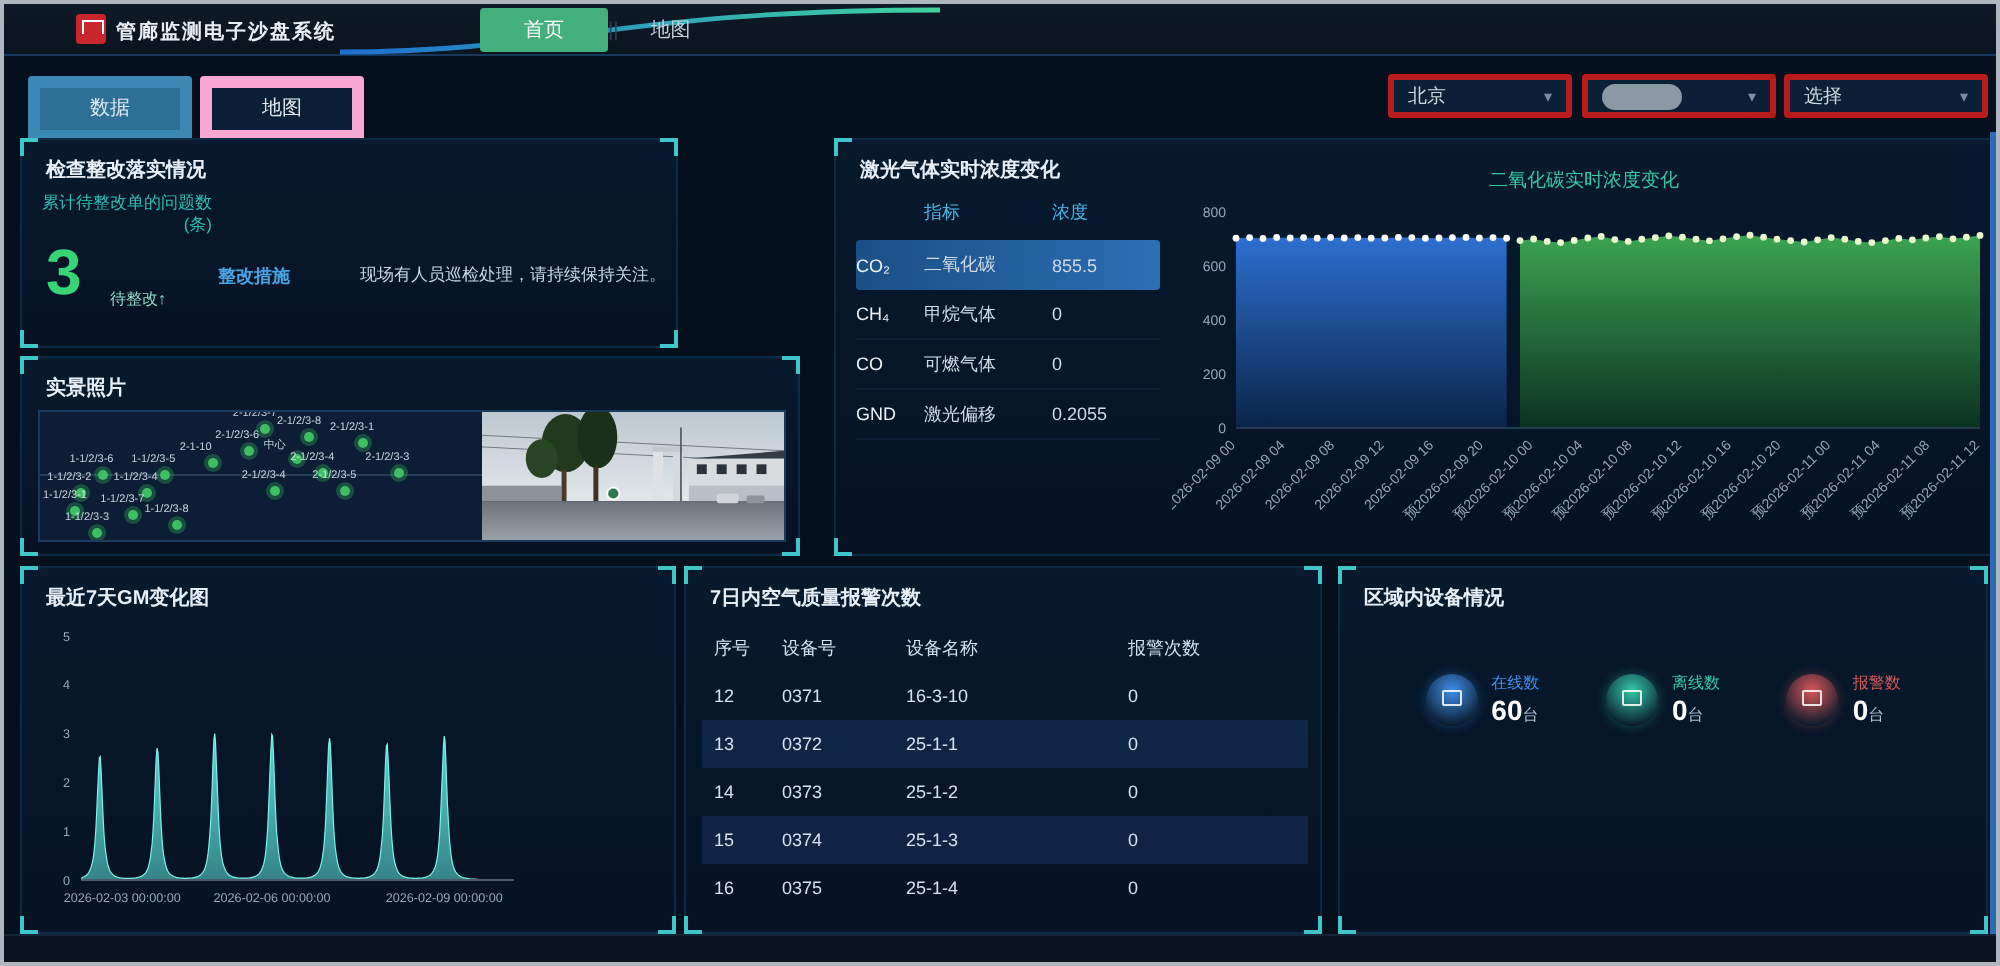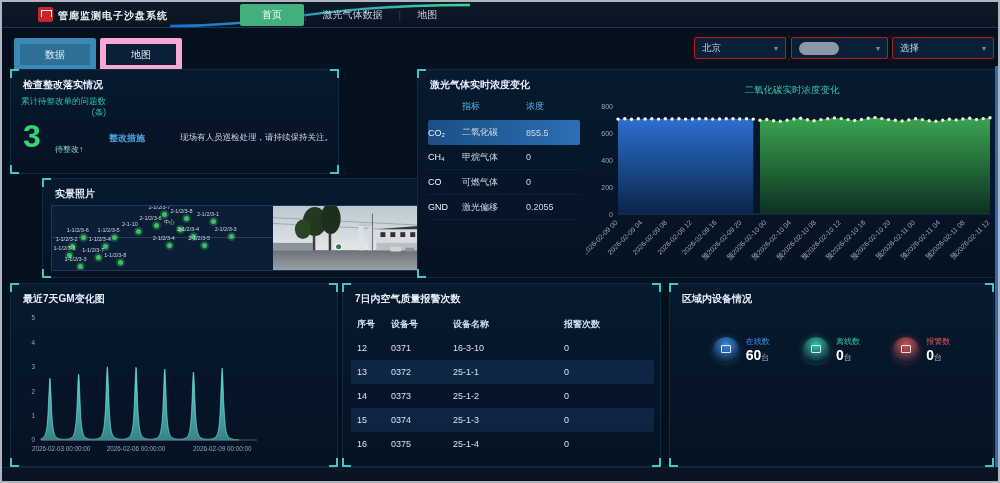--- a/index.html
+++ b/index.html
@@ -22,21 +22,21 @@
   .tab { color:#c3cfdc; font-size:10px; padding:4px 16px; cursor:pointer; }
   .tab.active { background:#43b07c; color:#fff; border-radius:2px; padding:4px 22px; }
   .tab-sep { color:#2c4258; font-size:10px; }
 
   
   .btn { position:absolute; top:36px; height:33px; width:82px; text-align:center;
          font-size:10px; line-height:21px; color:#dfe9f3; border-radius:2px;
          border:6px solid #f9a8d4; background:#0b2036; cursor:pointer; }
   .btn.active { background:#2e6f96; border-color:#3d89b5; }
   .select { position:absolute; top:35px; height:22px; background:#0b2036;
-            border:1px solid #b91c1c; border-radius:2px; display:flex;
+            border:3px solid #b91c1c; border-radius:2px; display:flex;
             align-items:center; justify-content:space-between; padding:0 7px;
             color:#cfdae6; font-size:9.5px; cursor:pointer; }
   .chev { color:#7b8ea2; font-size:8px; }
   .pill { width:40px; height:13px; border-radius:7px; background:#8b99a6; }
 
   
   .panel { position:absolute; background:linear-gradient(180deg,#071a2e,#051223);
            border:1px solid #0e2b46; }
   .c { position:absolute; width:9px; height:9px; }
   .tl { left:-1px; top:-1px; border-top:2px solid #3ec6c9; border-left:2px solid #3ec6c9; }
@@ -77,21 +77,21 @@
   text.tick { fill:#93a7bd; font-size:7px; font-family:"Liberation Sans",sans-serif; }
   text.tick2 { fill:#93a7bd; font-size:6.3px; font-family:"Liberation Sans",sans-serif; }
 
   
   .gm-svg { position:absolute; left:6px; top:24px; }
 
   
   .atable { position:absolute; left:8px; top:28px; width:303px; font-size:9px; }
   .ahead, .arow { display:grid; grid-template-columns:34px 62px 1fr 84px; align-items:center; height:24px;
                   color:#d5e1ee; padding:0 6px; }
-  .ahead { color:#cfe0f0; font-weight:bold; }
+  .ahead { color:#cfe0f0; font-weight:normal; }
   .arow:nth-child(even) { background:rgba(34,72,128,.32); }
 
   
   .dev-subtitle { position:absolute; left:0; top:28px; width:100%; text-align:center;
                   color:#35c9a8; font-size:9.5px; }
   .stats { position:absolute; left:0; top:52px; width:100%; display:flex; justify-content:space-around;
            padding:0 26px; }
   .stat { display:flex; align-items:center; gap:7px; }
   .stat-icon { width:26px; height:26px; border-radius:50%; position:relative; }
   .stat-icon i { position:absolute; left:8px; top:8px; width:10px; height:8px;
@@ -118,21 +118,20 @@
         <linearGradient id="cg" x1="0" y1="0" x2="1" y2="0">
           <stop offset="0" stop-color="#1d6fd0"></stop>
             <stop offset="1" stop-color="#3fd3a0"></stop>
         </linearGradient>
       </defs>
       <path d="M0,24 C110,24 140,3 300,3" fill="none" stroke="url(#cg)" stroke-width="2.4"></path>
     </svg>
     <div class="tabs">
       <div class="tab active">首页</div>
       <div class="tab-sep">|</div>
-      <div class="tab">激光气体数据</div>
       <div class="tab-sep">|</div>
       <div class="tab">地图</div>
     </div>
   </div>
 
   <div class="btn active" style="left:12px;">数据</div>
   <div class="btn" style="left:98px;">地图</div>
   <div class="select" style="left:692px;width:92px;">
     <span>北京</span>
     <span class="chev">▾</span>
@@ -155,21 +154,21 @@
     <div class="metric-caption">
       <span>累计待整改单的问题数</span><br>
       <span>(条)</span>
     </div>
     <div class="metric-value">3</div>
     <div class="metric-suffix">待整改↑</div>
     <div class="tip-label">整改措施</div>
     <div class="tip-text">现场有人员巡检处理，请持续保持关注。</div>
   </div>
 
-  <div class="panel" style="left:8px;top:176px;width:390px;height:100px;margin-left:32px;">
+  <div class="panel" style="left:8px;top:176px;width:390px;height:100px;">
     <i class="c tl"></i>
       <i class="c tr"></i>
       <i class="c bl"></i>
       <i class="c br"></i>
     <div class="ptitle">实景照片</div>
     <div class="photo-wrap">
       <div class="pmap">
         <div class="pmap-road"></div>
       <div class="ppoint" style="left: 50%; top: 10%;">
             <span>2-1/2/3-7</span>

